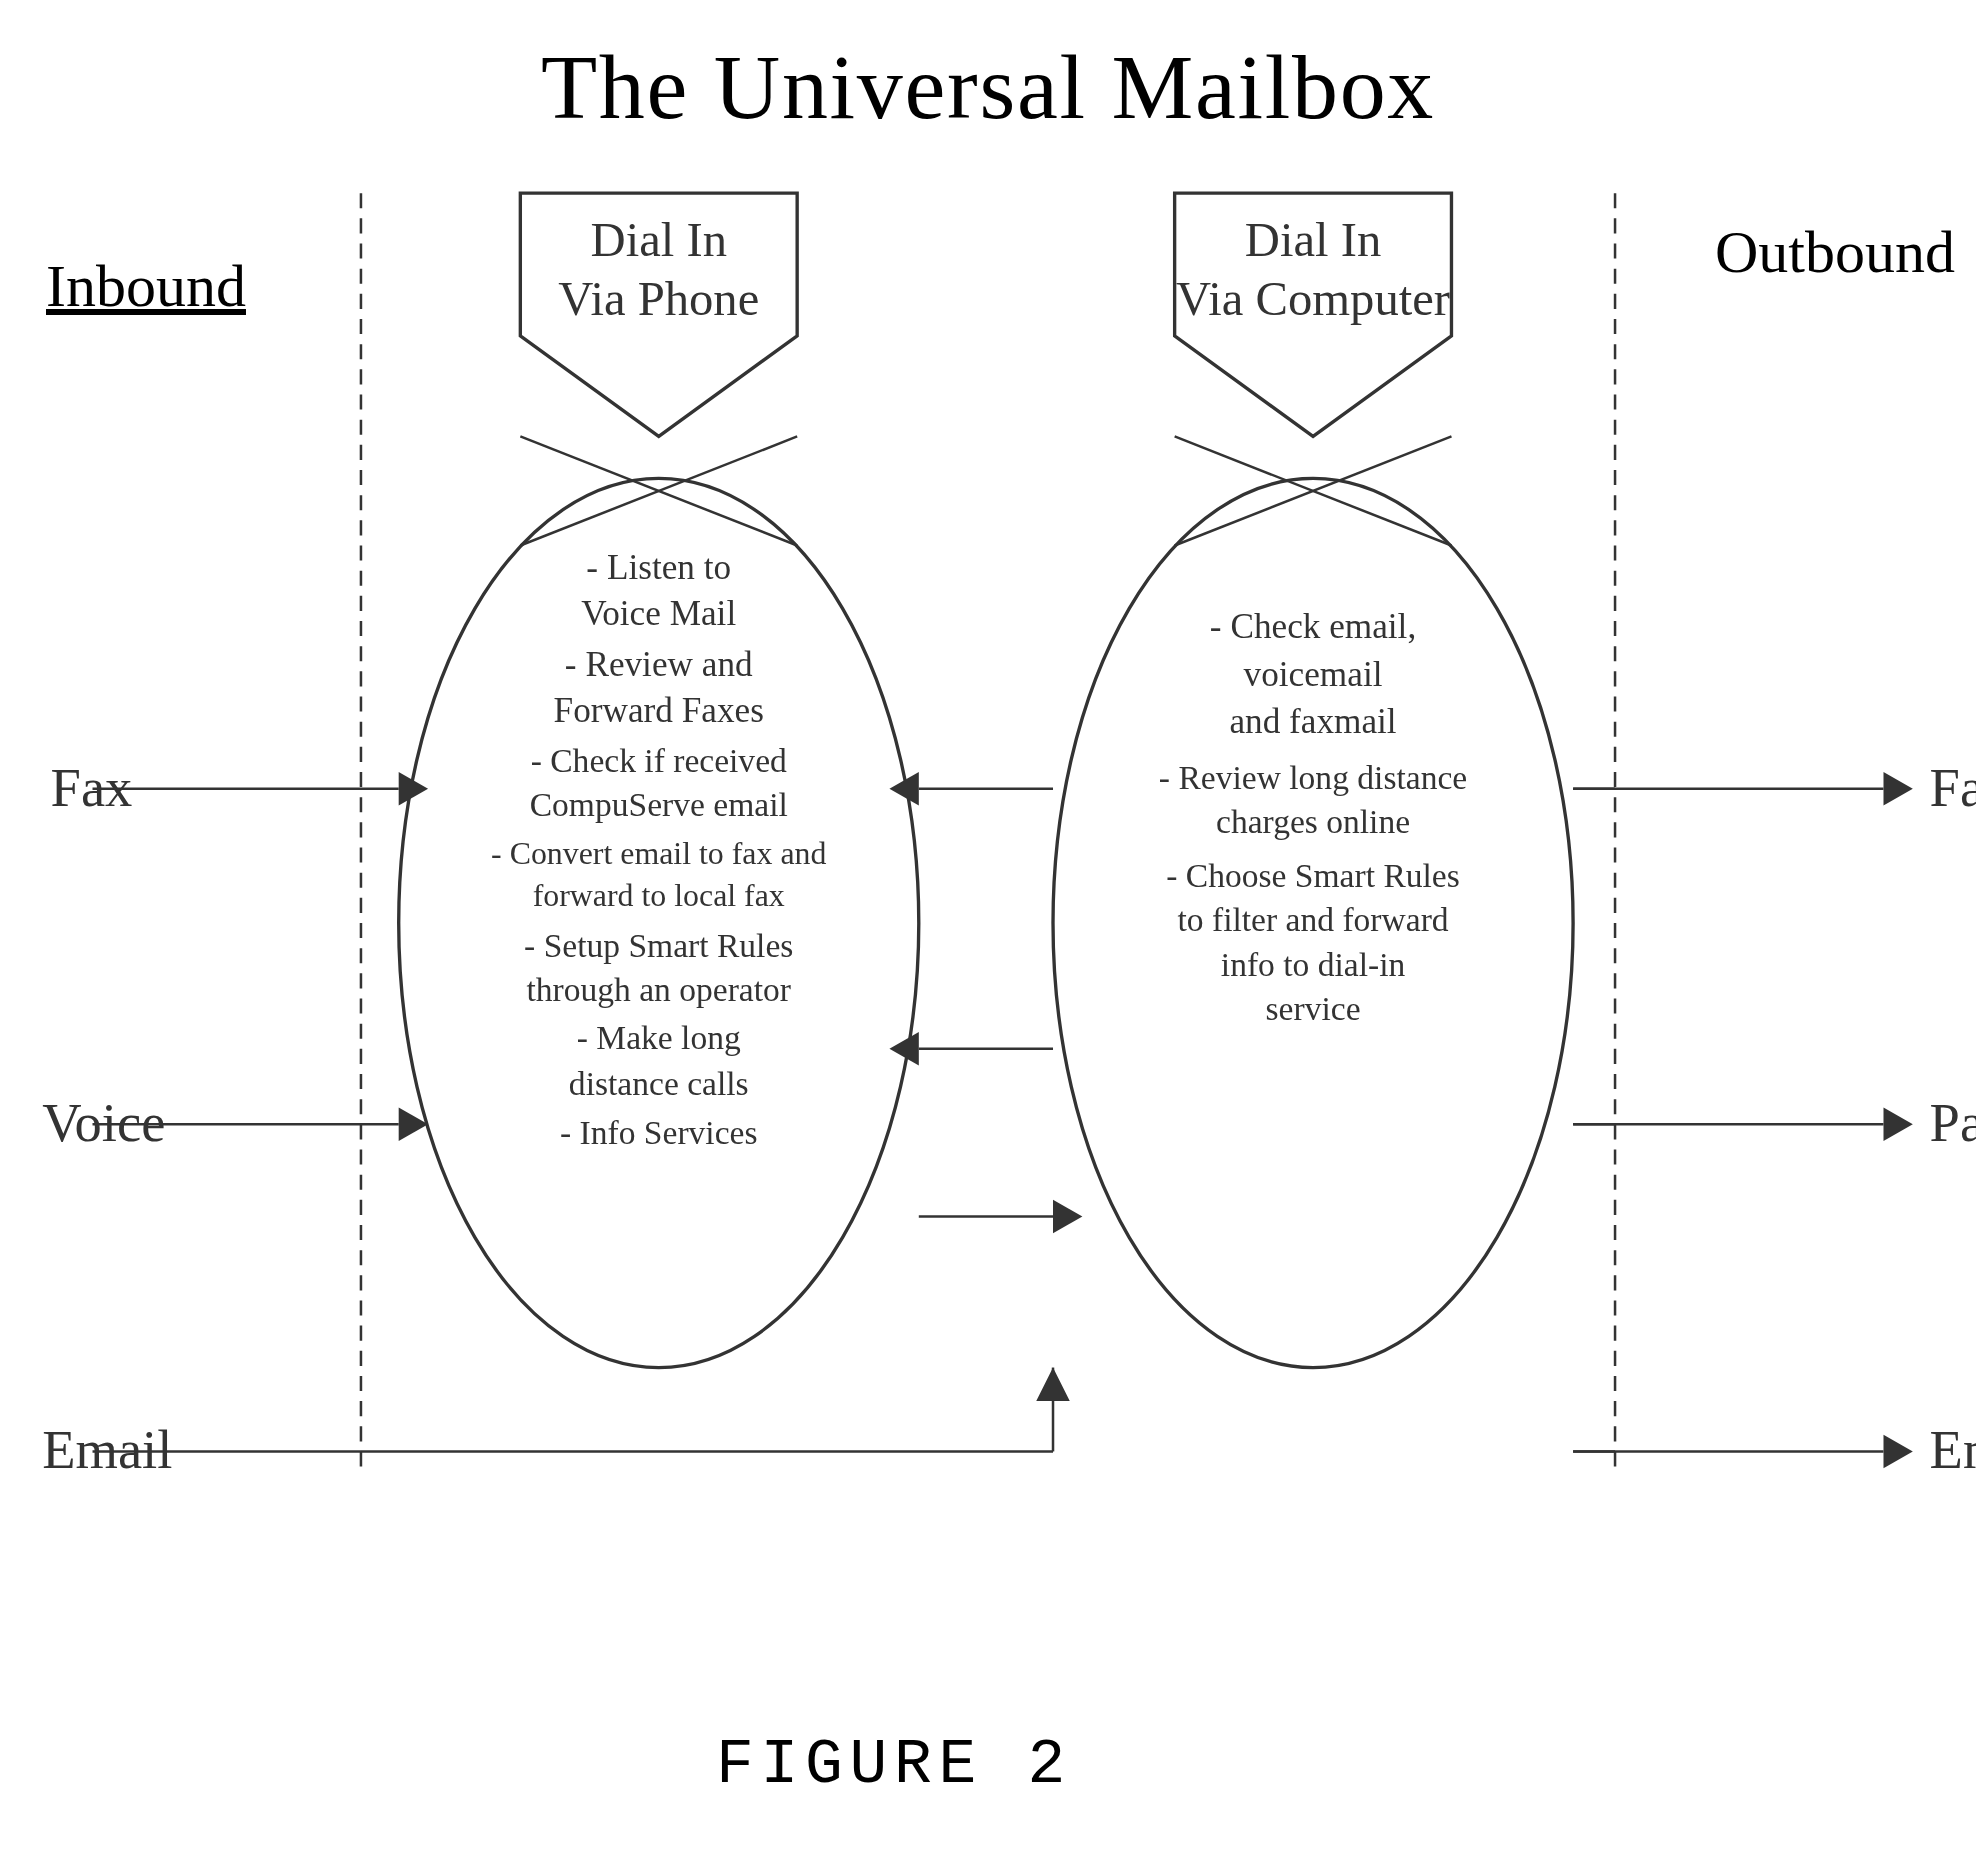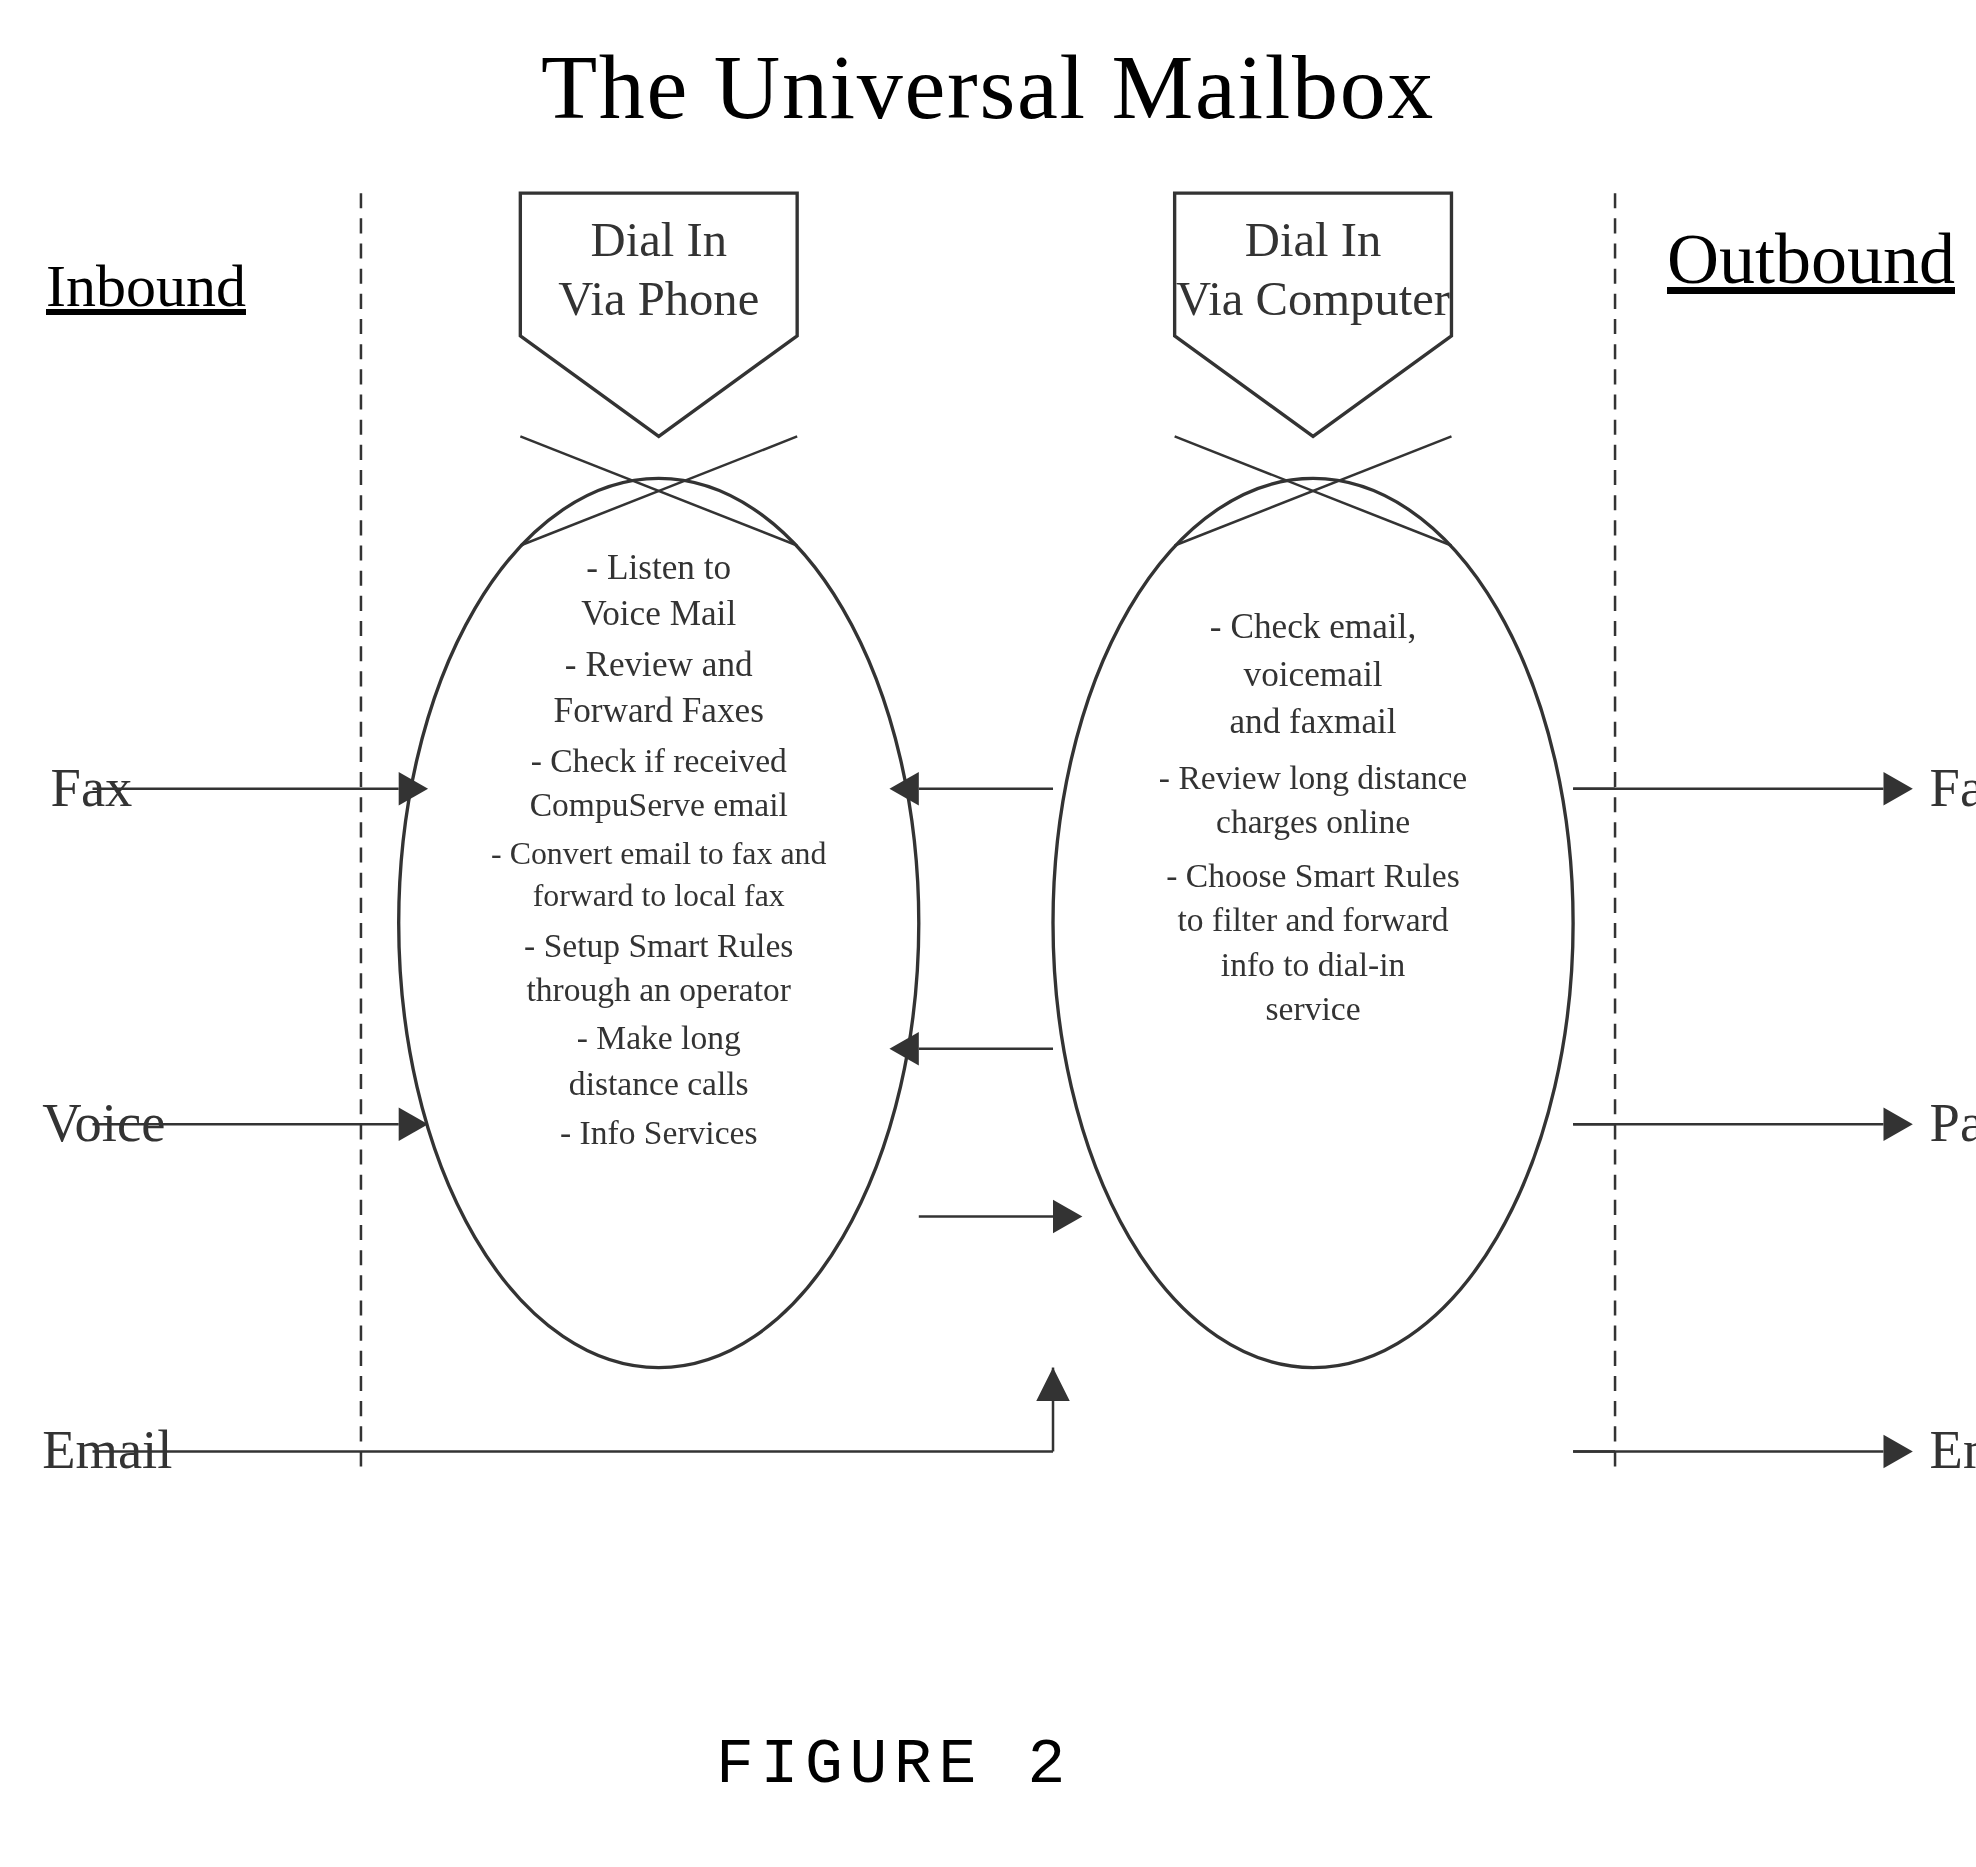--- a/index.html
+++ b/index.html
@@ -39,22 +39,21 @@
       left: 46px;
       font-size: 60px;
       text-decoration: underline;
     }
 
     
     .outbound-label {
       position: absolute;
       top: 218px;
       right: 21px;
-      font-size: 72px;
-      text-decoration: underline;
+      font-size: 60px;
     }
 
     
     .diagram-svg {
       position: absolute;
       top: 168px;
       left: 0;
       width: 1976px;
       height: 1468px;
     }

